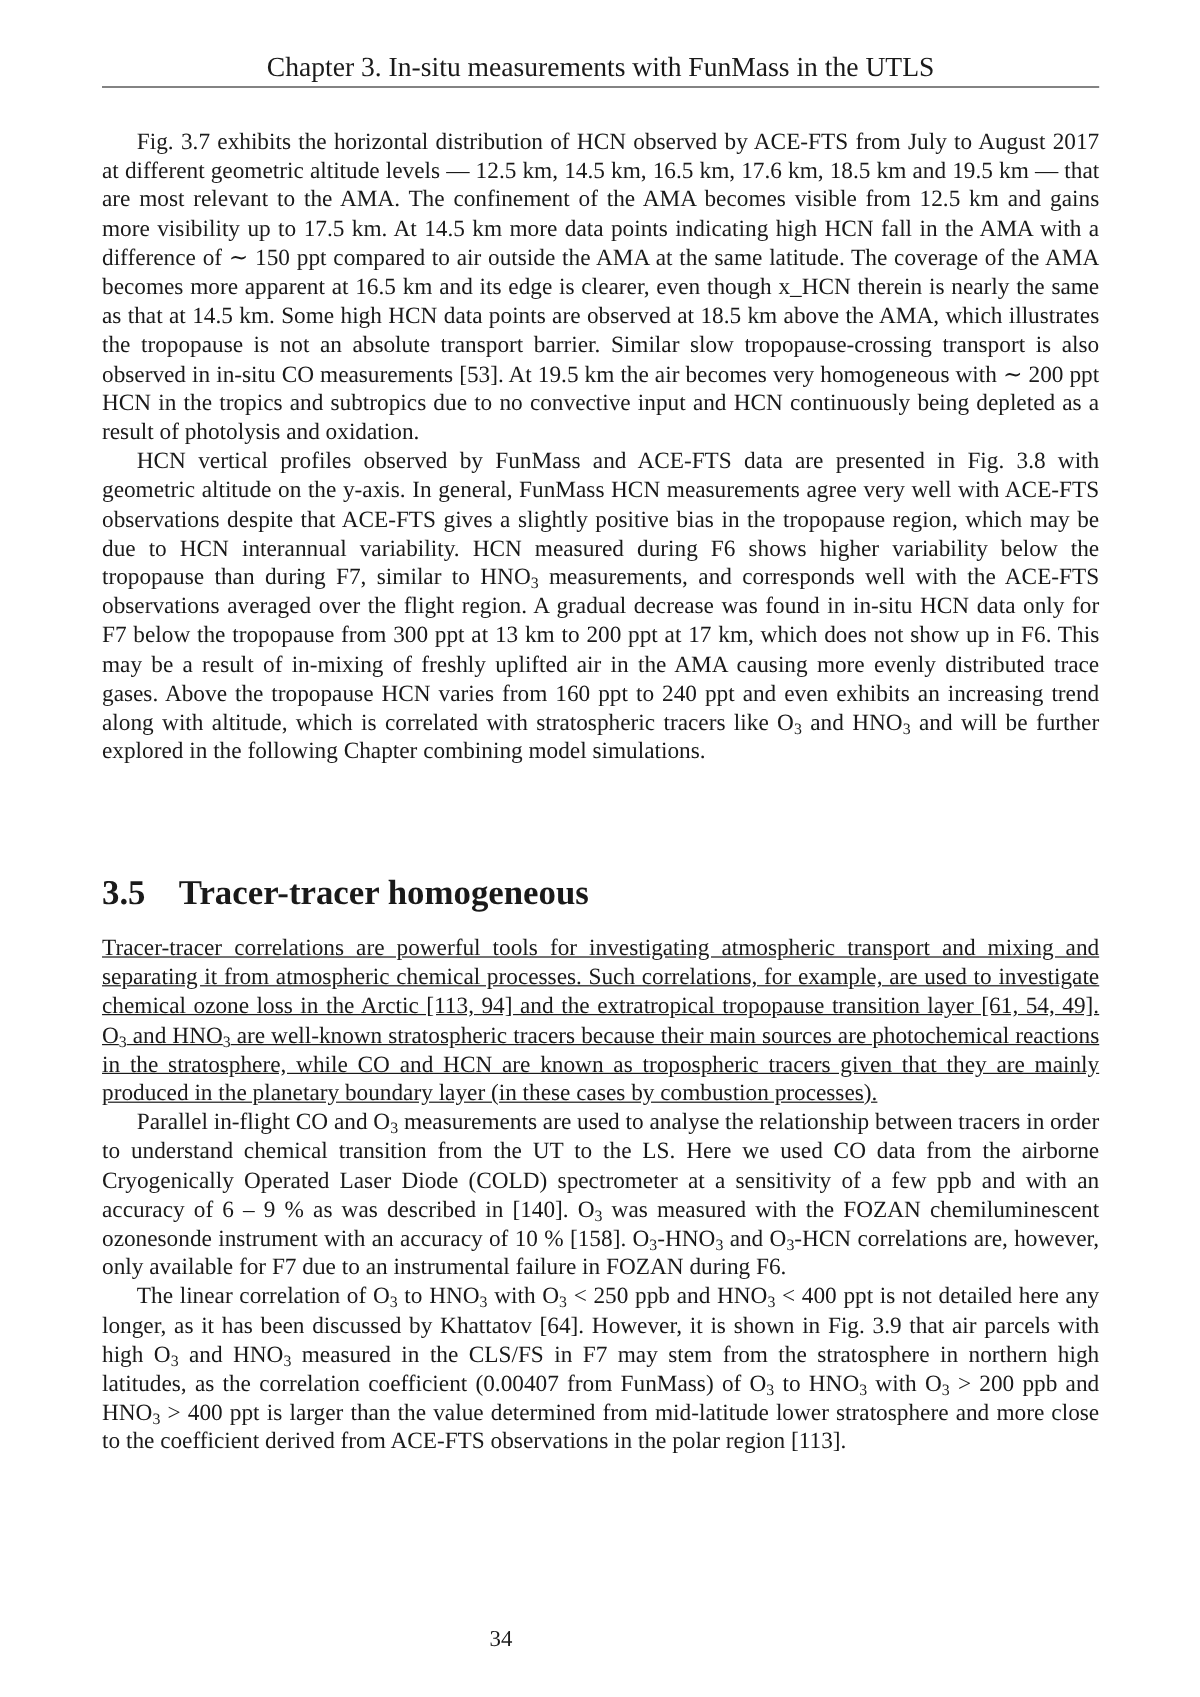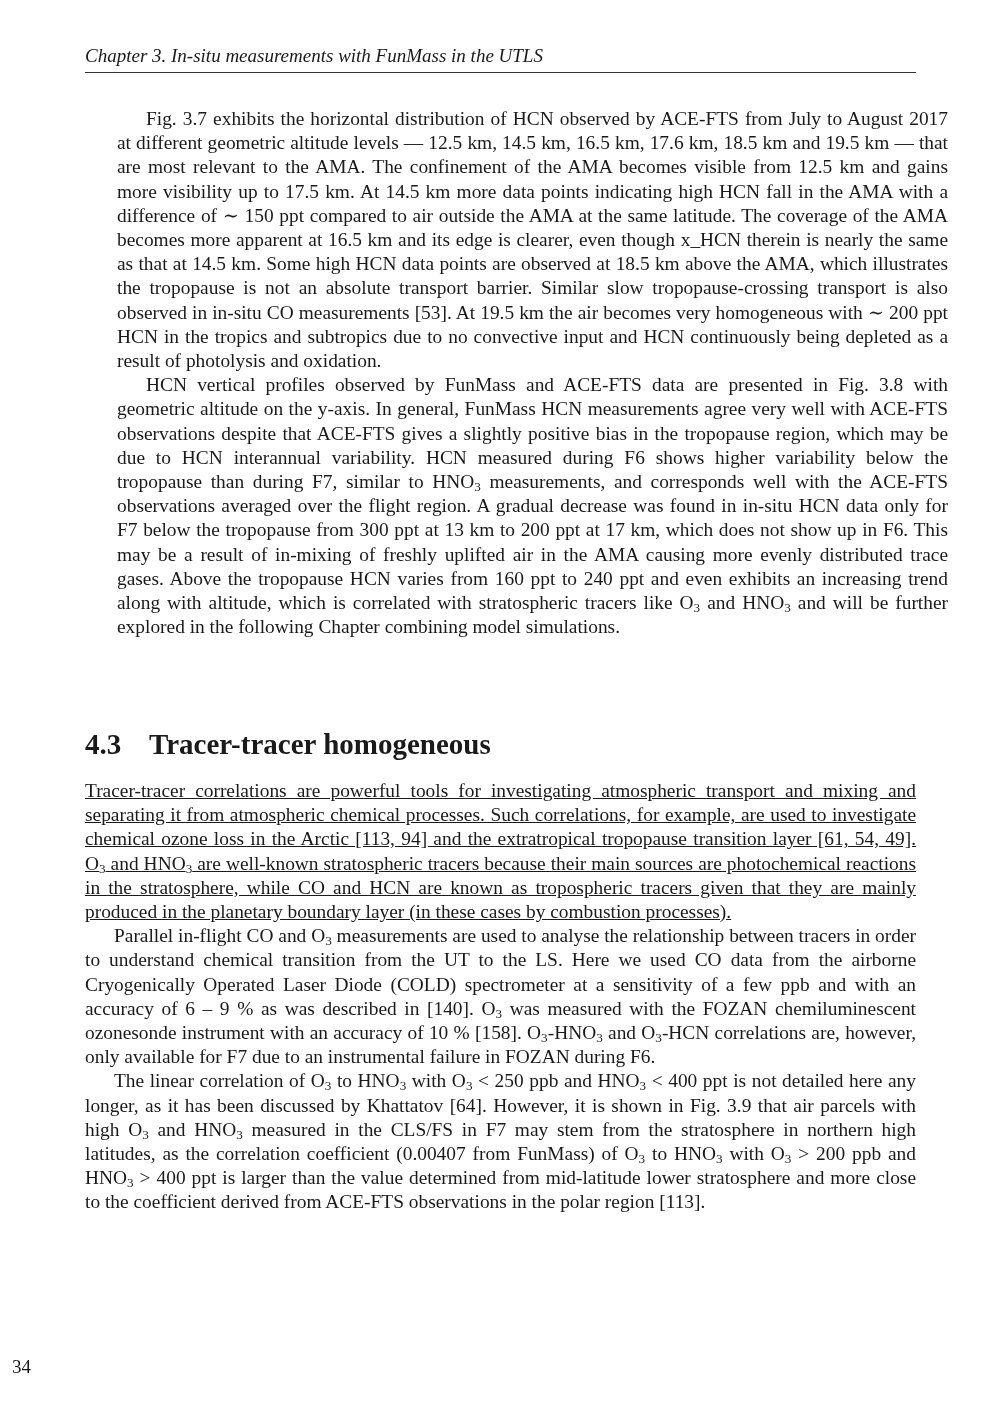--- a/index.html
+++ b/index.html
@@ -3,59 +3,59 @@
 <meta charset="utf-8">
 <style>
   html, body { margin: 0; padding: 0; background: #ffffff; }
   body {
     width: 1000px; height: 1414px; position: relative; overflow: hidden;
     font-family: "Liberation Serif", "DejaVu Serif", serif;
     color: #1a1a1a;
   }
   .running-head {
     position: absolute; left: 85px; top: 44px; width: 831px;
-    font-size: 19px; line-height: 24px; font-style: italic;
+    text-align: center; font-size: 23px; line-height: 24px;
   }
   .head-rule {
     position: absolute; left: 85px; top: 72px; width: 831px; height: 0;
     border-top: 1.2px solid #333;
   }
   .body-block {
     position: absolute; left: 85px; width: 831px;
     font-size: 19.4px; line-height: 24.2px; text-align: justify;
     hyphens: none;
   }
   .body-block p { margin: 0; text-indent: 29px; }
   .body-block p.noindent { text-indent: 0; text-decoration: underline; }
-  .block-a { top: 107px; margin-left: 32px; }
+  .block-a { top: 107px; }
   .section-heading {
     position: absolute; left: 85px; top: 726px;
     font-size: 29px; font-weight: bold; line-height: 36px;
   }
   .section-heading .num { display: inline-block; width: 64px; }
   .block-b { top: 779px; }
   .page-number {
     position: absolute; left: 0; width: 835px; top: 1356px;
-    text-align: left; font-size: 19px; padding-left: 12px;
+    text-align: center; font-size: 19px;
   }
   sub { font-size: 0.68em; vertical-align: -0.25em; line-height: 0; }
 </style>
 </head>
 <body>
 
 <div class="running-head">Chapter 3.  In-situ measurements with FunMass in the UTLS</div>
 <div class="head-rule"></div>
 
 <div class="body-block block-a">
   <p>Fig. 3.7 exhibits the horizontal distribution of HCN observed by ACE-FTS from July to August 2017 at different geometric altitude levels — 12.5 km, 14.5 km, 16.5 km, 17.6 km, 18.5 km and 19.5 km — that are most relevant to the AMA. The confinement of the AMA becomes visible from 12.5 km and gains more visibility up to 17.5 km.  At 14.5 km more data points indicating high HCN fall in the AMA with a difference of ∼ 150 ppt compared to air outside the AMA at the same latitude. The coverage of the AMA becomes more apparent at 16.5 km and its edge is clearer, even though x_HCN therein is nearly the same as that at 14.5 km. Some high HCN data points are observed at 18.5 km above the AMA, which illustrates the tropopause is not an absolute transport barrier. Similar slow tropopause-crossing transport is also observed in in-situ CO measurements [53]. At 19.5 km the air becomes very homogeneous with ∼ 200 ppt HCN in the tropics and subtropics due to no convective input and HCN continuously being depleted as a result of photolysis and oxidation.</p>
   <p>HCN vertical profiles observed by FunMass and ACE-FTS data are presented in Fig. 3.8 with geometric altitude on the y-axis. In general, FunMass HCN measurements agree very well with ACE-FTS observations despite that ACE-FTS gives a slightly positive bias in the tropopause region, which may be due to HCN interannual variability. HCN measured during F6 shows higher variability below the tropopause than during F7, similar to HNO<sub>3</sub> measurements, and corresponds well with the ACE-FTS observations averaged over the flight region. A gradual decrease was found in in-situ HCN data only for F7 below the tropopause from 300 ppt at 13 km to 200 ppt at 17 km, which does not show up in F6. This may be a result of in-mixing of freshly uplifted air in the AMA causing more evenly distributed trace gases. Above the tropopause HCN varies from 160 ppt to 240 ppt and even exhibits an increasing trend along with altitude, which is correlated with stratospheric tracers like O<sub>3</sub> and HNO<sub>3</sub> and will be further explored in the following Chapter combining model simulations.</p>
 </div>
 
 <h2 class="section-heading" style="margin:0;">
-  <span class="num">4.3</span><span>Tracer-tracer homogeneous</span>
+  <span class="num">3.5</span><span>Tracer-tracer homogeneous</span>
 </h2>
 
 <div class="body-block block-b">
   <p class="noindent">Tracer-tracer correlations are powerful tools for investigating atmospheric transport and mixing and separating it from atmospheric chemical processes.  Such correlations, for example, are used to investigate chemical ozone loss in the Arctic [113, 94] and the extratropical tropopause transition layer [61, 54, 49]. O<sub>3</sub> and HNO<sub>3</sub> are well-known stratospheric tracers because their main sources are photochemical reactions in the stratosphere, while CO and HCN are known as tropospheric tracers given that they are mainly produced in the planetary boundary layer (in these cases by combustion processes).</p>
   <p>Parallel in-flight CO and O<sub>3</sub> measurements are used to analyse the relationship between tracers in order to understand chemical transition from the UT to the LS. Here we used CO data from the airborne Cryogenically Operated Laser Diode (COLD) spectrometer at a sensitivity of a few ppb and with an accuracy of 6 – 9 % as was described in [140]. O<sub>3</sub> was measured with the FOZAN chemiluminescent ozonesonde instrument with an accuracy of 10 % [158]. O<sub>3</sub>-HNO<sub>3</sub> and O<sub>3</sub>-HCN correlations are, however, only available for F7 due to an instrumental failure in FOZAN during F6.</p>
   <p>The linear correlation of O<sub>3</sub> to HNO<sub>3</sub> with O<sub>3</sub> &lt; 250 ppb and HNO<sub>3</sub> &lt; 400 ppt is not detailed here any longer, as it has been discussed by Khattatov [64]. However, it is shown in Fig. 3.9 that air parcels with high O<sub>3</sub> and HNO<sub>3</sub> measured in the CLS/FS in F7 may stem from the stratosphere in northern high latitudes, as the correlation coefficient (0.00407 from FunMass) of O<sub>3</sub> to HNO<sub>3</sub> with O<sub>3</sub> &gt; 200 ppb and HNO<sub>3</sub> &gt; 400 ppt is larger than the value determined from mid-latitude lower stratosphere and more close to the coefficient derived from ACE-FTS observations in the polar region [113].</p>
 </div>
 
 <div class="page-number">34</div>
 

